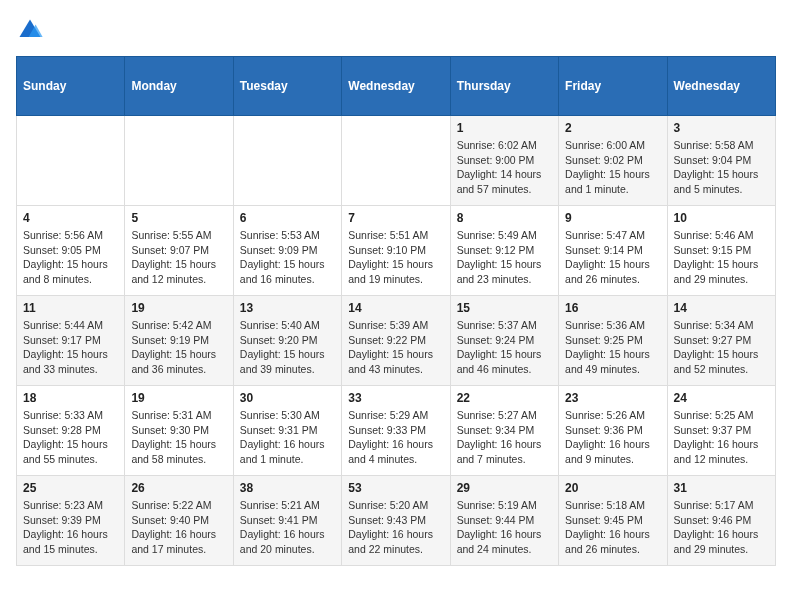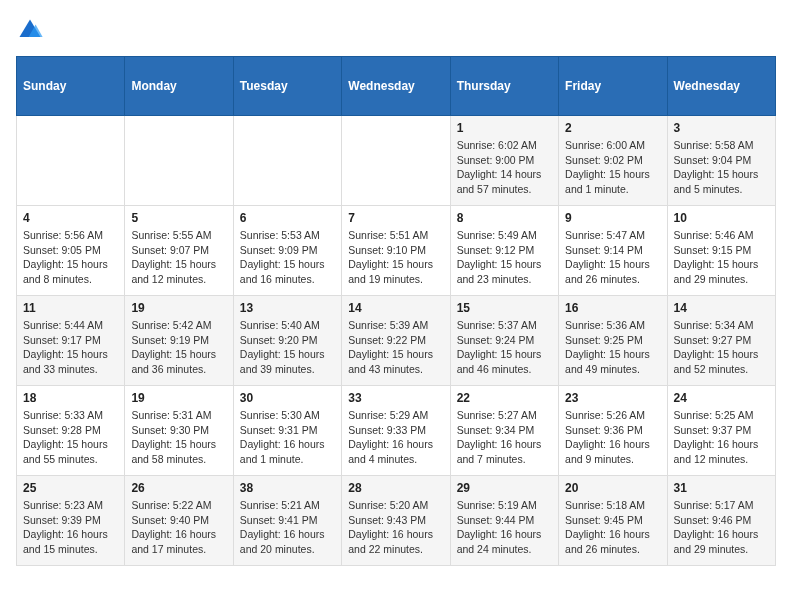--- a/index.html
+++ b/index.html
@@ -237,21 +237,21 @@
         </td>
         <td>
           <div class="day-number">26</div>
           <div class="day-info">Sunrise: 5:22 AM<br>Sunset: 9:40 PM<br>Daylight: 16 hours and 17 minutes.</div>
         </td>
         <td>
           <div class="day-number">38</div>
           <div class="day-info">Sunrise: 5:21 AM<br>Sunset: 9:41 PM<br>Daylight: 16 hours and 20 minutes.</div>
         </td>
         <td>
-          <div class="day-number">28</div>
+          <div class="day-number">53</div>
           <div class="day-info">Sunrise: 5:20 AM<br>Sunset: 9:43 PM<br>Daylight: 16 hours and 22 minutes.</div>
         </td>
         <td>
           <div class="day-number">29</div>
           <div class="day-info">Sunrise: 5:19 AM<br>Sunset: 9:44 PM<br>Daylight: 16 hours and 24 minutes.</div>
         </td>
         <td>
           <div class="day-number">20</div>
           <div class="day-info">Sunrise: 5:18 AM<br>Sunset: 9:45 PM<br>Daylight: 16 hours and 26 minutes.</div>
         </td>

